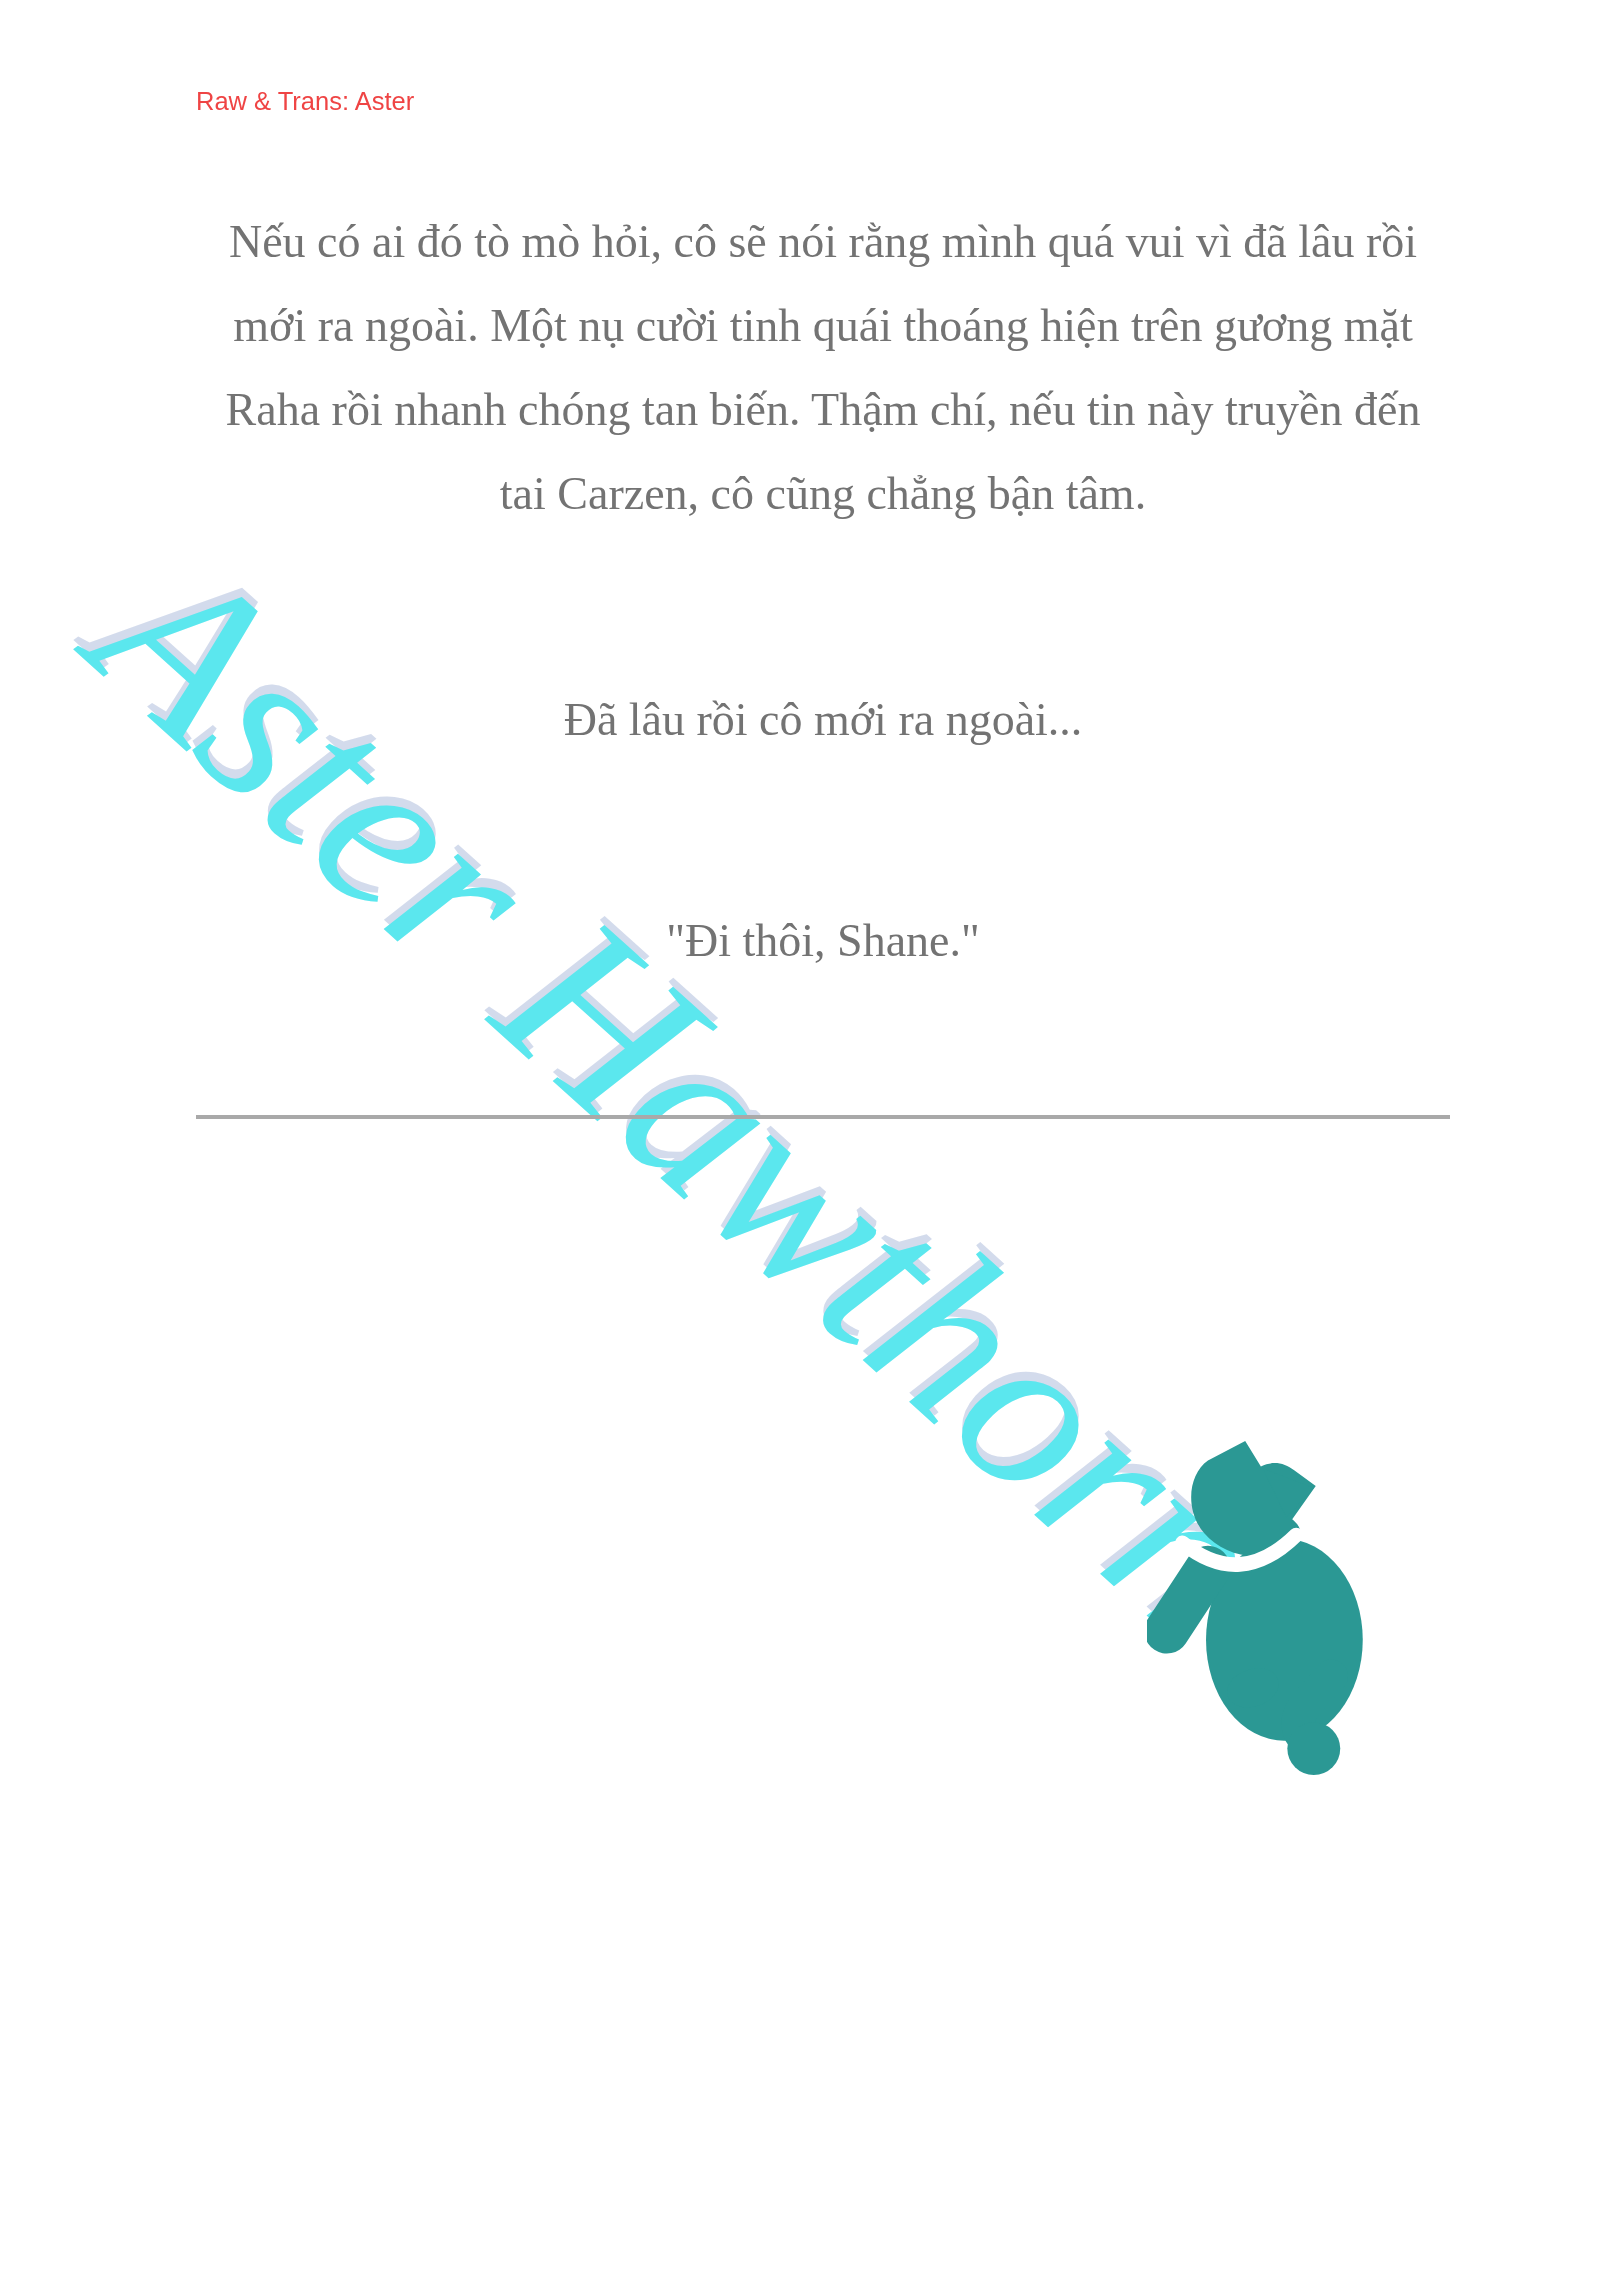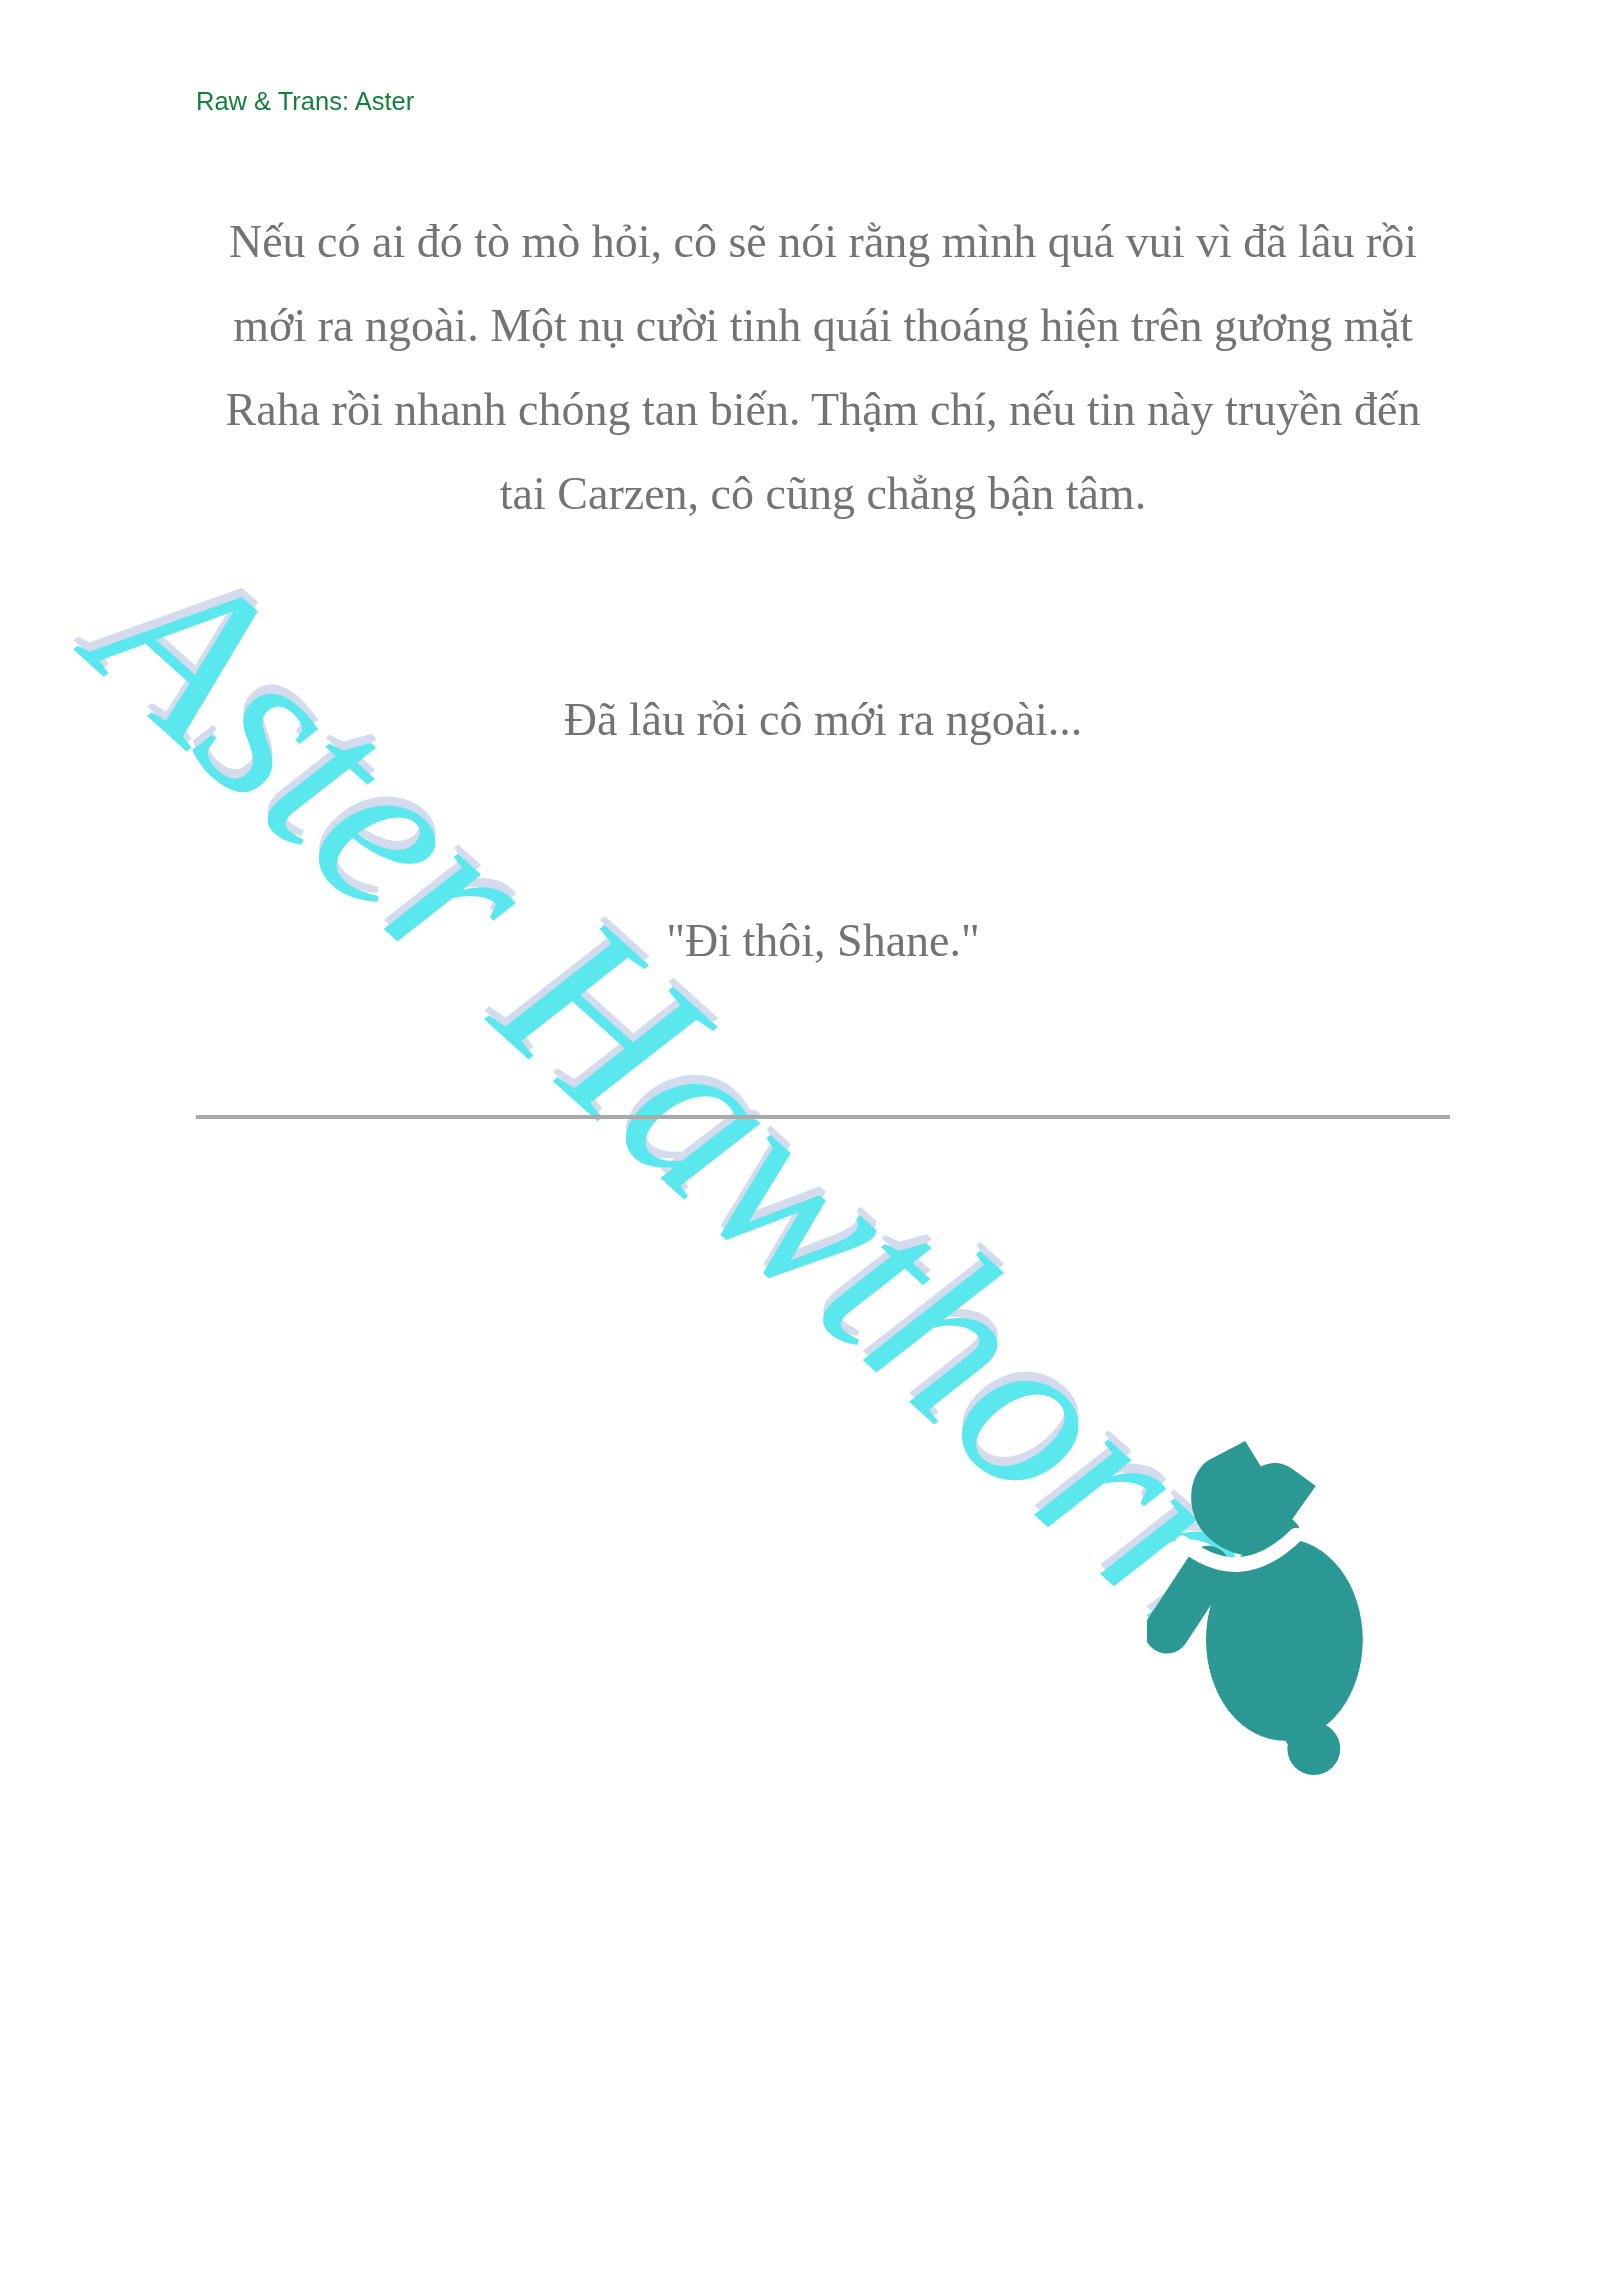--- a/index.html
+++ b/index.html
@@ -34,21 +34,21 @@
   
   .content{
     position:relative;
     z-index:2;
     padding:86px 171px 0 196px; 
   }
   .credit{
     font-family:"Liberation Sans", sans-serif;
     font-size:25.5px;
     line-height:31px;
-    color:#15803d;
+    color:#ef4444;
   }
   .para{
     margin:16px;
     font-size:46px;
     line-height:84px;
     color:#737373;
     text-align:center;
     hyphens:none;
   }
   .p1{margin-top:83px;}

